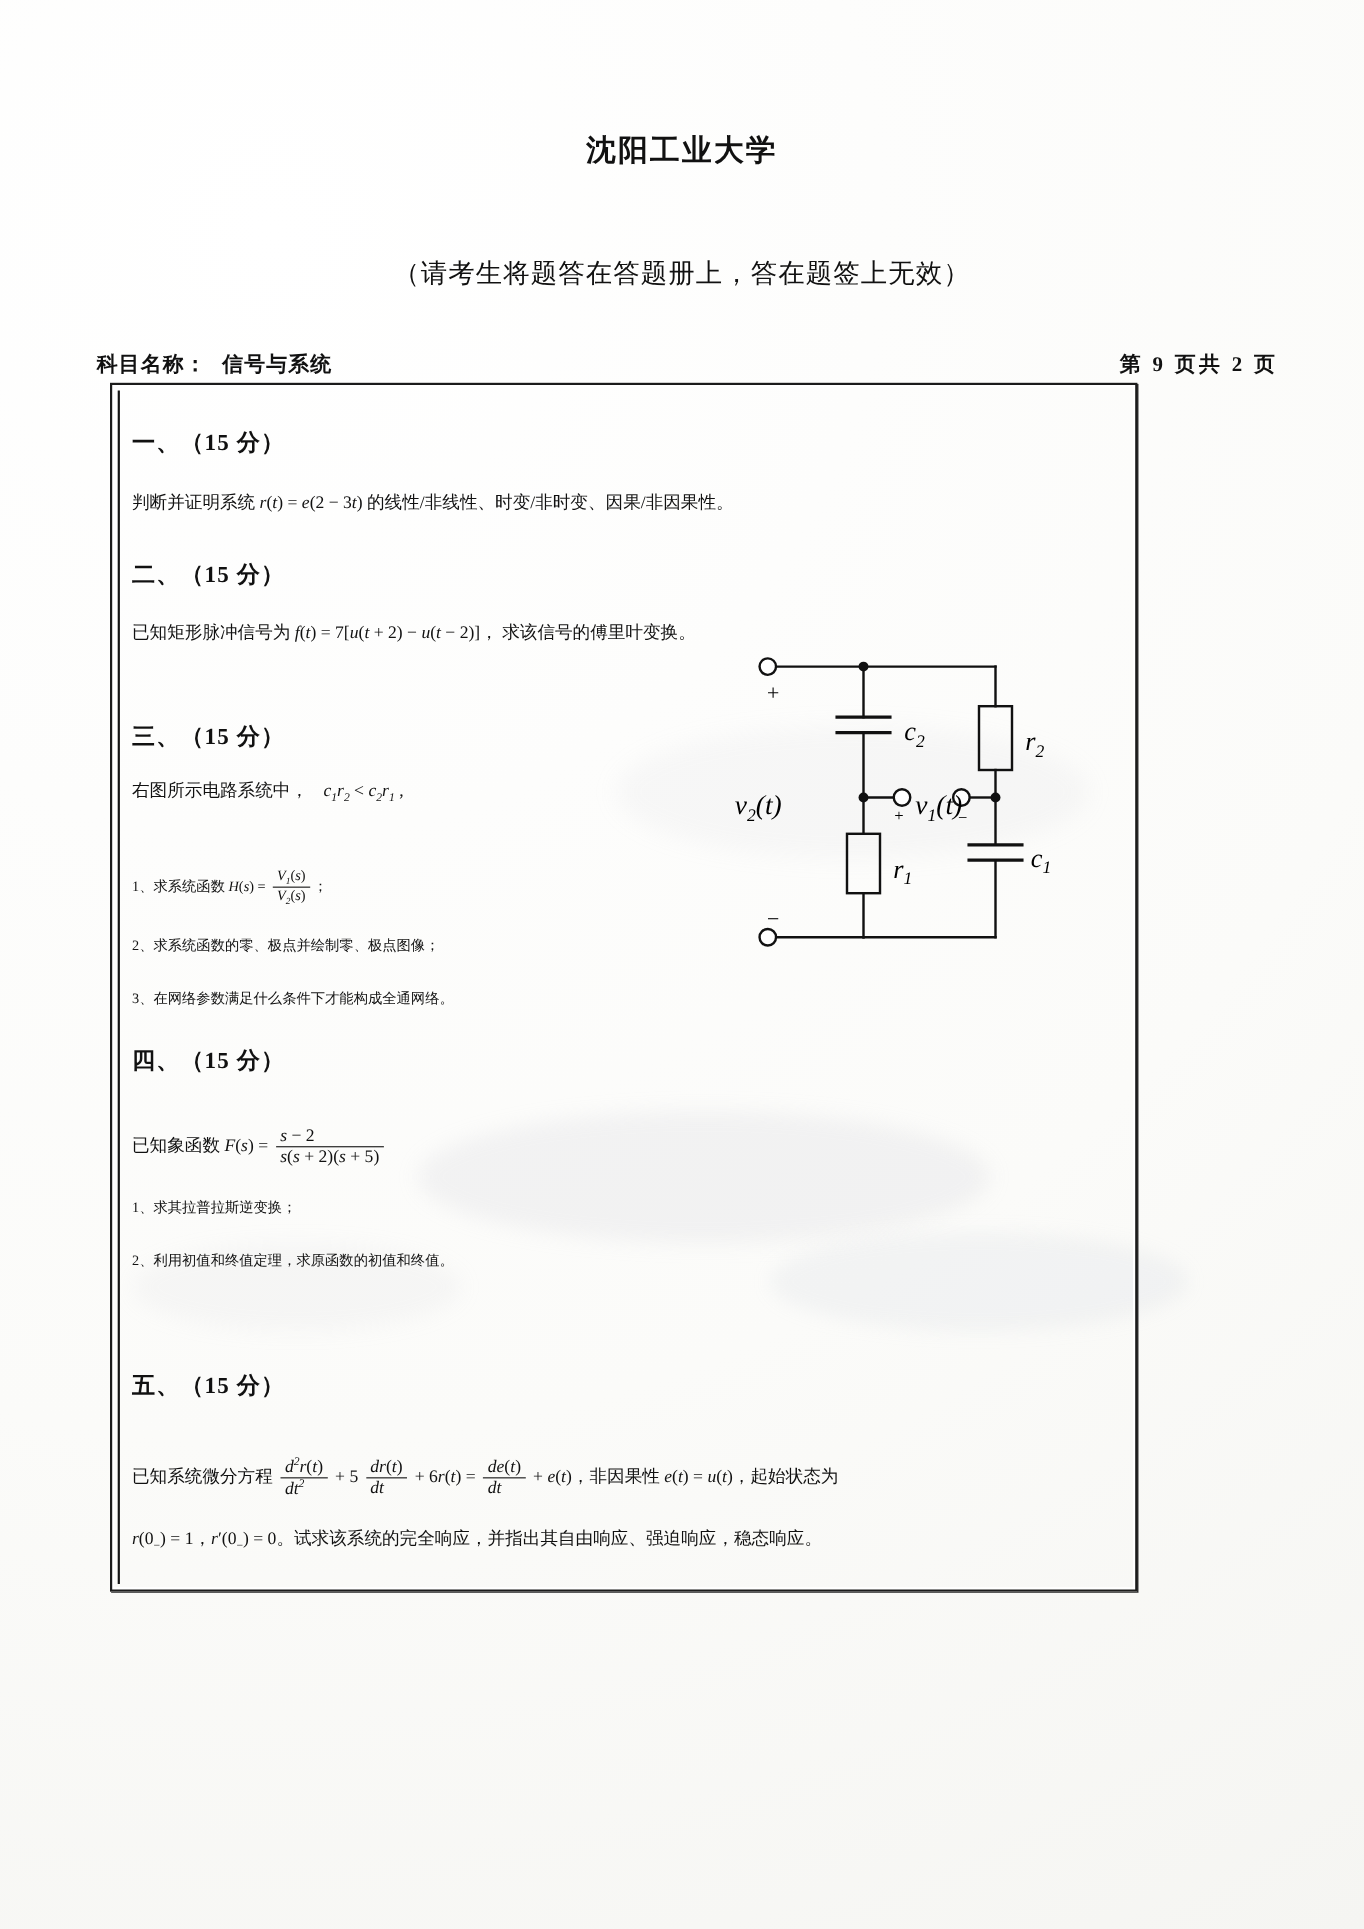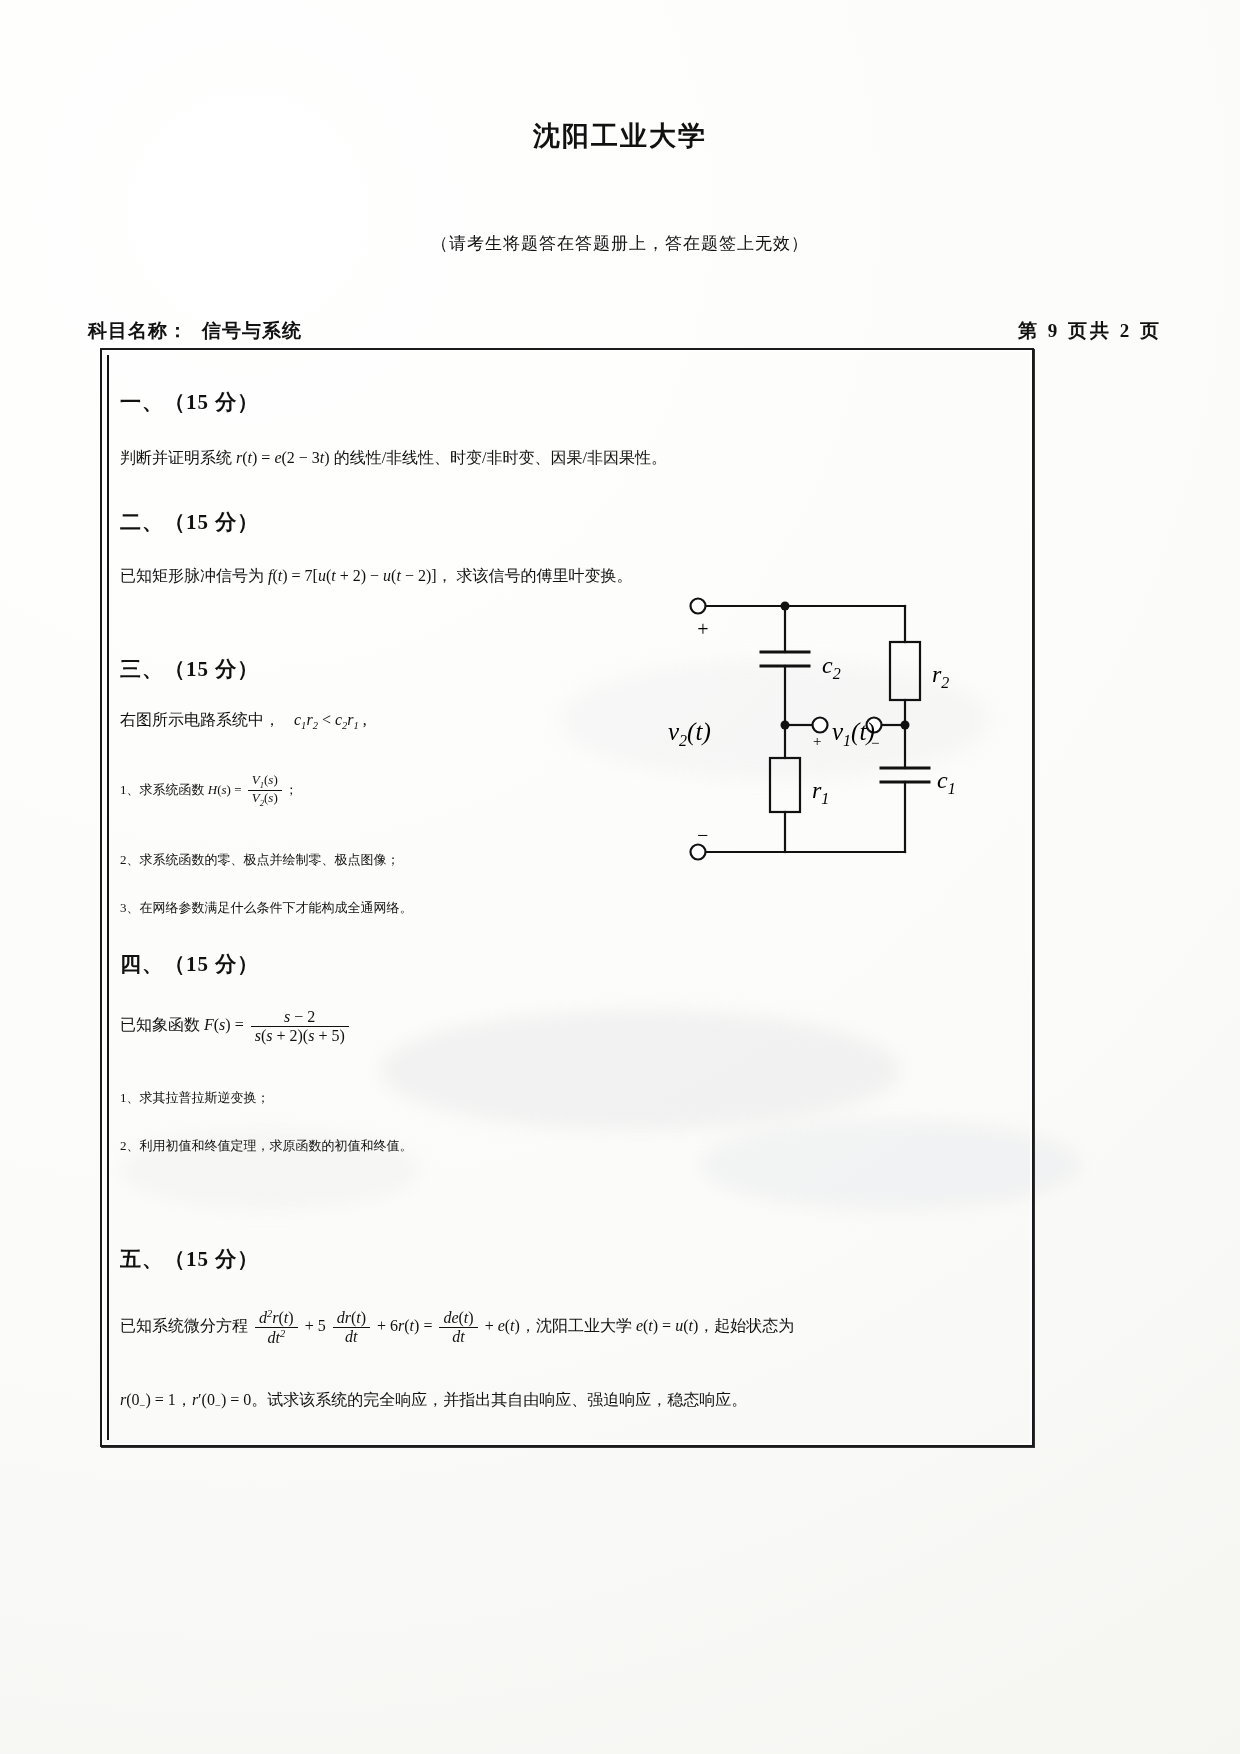--- a/index.html
+++ b/index.html
@@ -16,21 +16,21 @@
     background:
       radial-gradient(circle at 20% 12%, #ffffff 0%, #fbfbf9 60%, #f5f5f2 100%);
   }
   
   .smudge{position:absolute;border-radius:50%;pointer-events:none;}
 
   .hdr{position:absolute;left:0;right:0;text-align:center;}
   .univ{top:118px;font-size:27px;font-weight:700;letter-spacing:2px;}
   .title{top:178px;font-size:33px;font-weight:700;letter-spacing:2px;
          font-family:"DejaVu Serif","Liberation Serif",serif;}
-  .subtitle{top:232px;font-size:17px;letter-spacing:1px;}
+  .subtitle{top:232px;font-size:24px;letter-spacing:1px;}
 
   .metarow{position:absolute;top:318px;left:88px;right:78px;
            display:flex;justify-content:space-between;align-items:flex-end;
            font-size:19px;font-weight:700;letter-spacing:1px;}
   .meta-left{display:flex;gap:14px;}
   .meta-right{letter-spacing:3px;}
 
   .frame{
     position:absolute;left:100px;top:348px;width:930px;height:1095px;
     border:2px solid #1b1b1b;
@@ -47,22 +47,22 @@
   .qhead{font-size:21px;font-weight:700;letter-spacing:1px;margin:0;}
   .qbody{font-size:16px;margin:0;}
   .sub{font-size:13px;margin:0;}
 
   
   .m{font-family:"Liberation Serif","DejaVu Serif",serif;font-style:italic;}
   .up{font-style:normal;}
   sub{font-size:.66em;font-style:italic;}
   sup{font-size:.66em;}
   .paren{font-style:normal;}
-  .frac{display:inline-block;vertical-align:middle;text-align:center;
-        margin:0 3px;line-height:1.12;}
+  .frac{display:inline-block;vertical-align:middle;text-align:left;
+        margin:16px 3px;line-height:1.12;}
   .frac .num{display:block;padding:0 4px;border-bottom:1.3px solid #111;}
   .frac .den{display:block;padding:0 4px;}
 
   
   .b{position:absolute;}
 
   
   .circuit{position:absolute;left:660px;top:590px;width:300px;height:290px;}
   svg{overflow:visible;}
   .lbl{font-family:"Liberation Serif","DejaVu Serif",serif;font-style:italic;}
@@ -136,21 +136,21 @@
       </div>
 
       <div class="b qhead" style="left:4px;top:885px;">五、（15 分）</div>
 
       <div class="b qbody" style="left:4px;top:950px;width:900px;">
         <span>已知系统微分方程 </span><span class="m"><span class="frac"><span class="num"><i>d</i><sup>2</sup><i>r</i><span class="paren">(</span><i>t</i><span class="paren">)</span></span><span class="den"><i>dt</i><sup>2</sup></span></span>
           <span class="up">+ 5</span>
           <span class="frac"><span class="num"><i>dr</i><span class="paren">(</span><i>t</i><span class="paren">)</span></span><span class="den"><i>dt</i></span></span>
           <span class="up">+ 6</span><i>r</i><span class="paren">(</span><i>t</i><span class="paren">)</span> <span class="up">=</span>
           <span class="frac"><span class="num"><i>de</i><span class="paren">(</span><i>t</i><span class="paren">)</span></span><span class="den"><i>dt</i></span></span>
-          <span class="up">+</span> <i>e</i><span class="paren">(</span><i>t</i><span class="paren">)</span></span><span>，沈阳工业大学 </span><span class="m"><i>e</i><span class="paren">(</span><i>t</i><span class="paren">)</span> <span class="up">=</span> <i>u</i><span class="paren">(</span><i>t</i><span class="paren">)</span></span><span>，起始状态为</span>
+          <span class="up">+</span> <i>e</i><span class="paren">(</span><i>t</i><span class="paren">)</span></span><span>，非因果性 </span><span class="m"><i>e</i><span class="paren">(</span><i>t</i><span class="paren">)</span> <span class="up">=</span> <i>u</i><span class="paren">(</span><i>t</i><span class="paren">)</span></span><span>，起始状态为</span>
       </div>
 
       <div class="b qbody" style="left:4px;top:1030px;width:900px;">
         <span class="m"><i>r</i><span class="paren">(</span><span class="up">0</span><sub class="up">−</sub><span class="paren">)</span> <span class="up">= 1</span></span><span>，</span><span class="m"><i>r</i><span class="up">′</span><span class="paren">(</span><span class="up">0</span><sub class="up">−</sub><span class="paren">)</span> <span class="up">= 0</span></span><span>。试求该系统的完全响应，并指出其自由响应、强迫响应，稳态响应。</span>
       </div>
 
     </div>
   </div>
 
   <div class="circuit">

